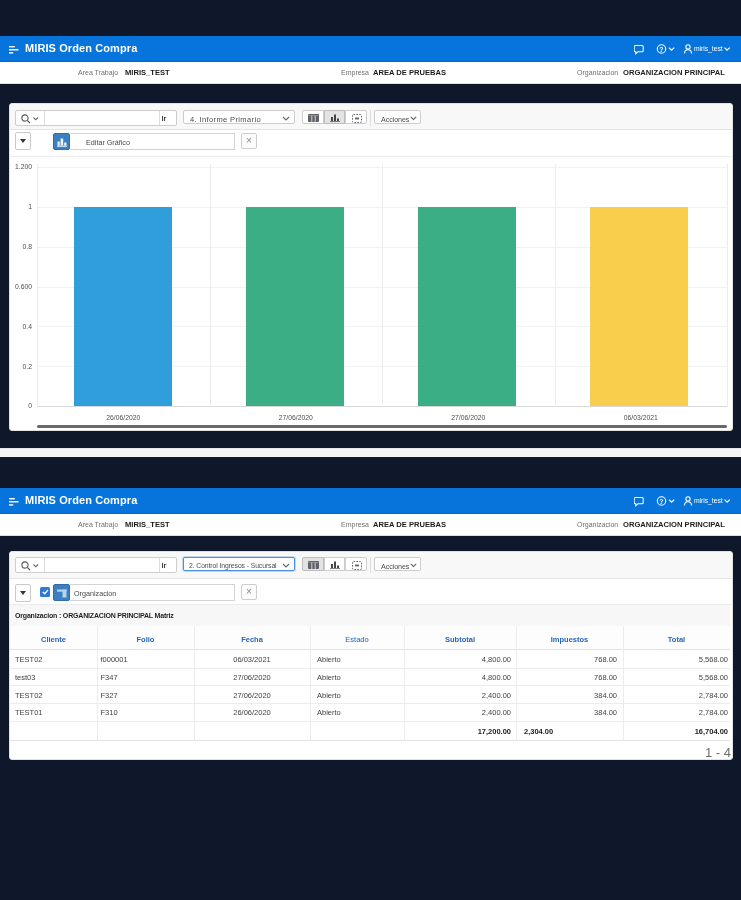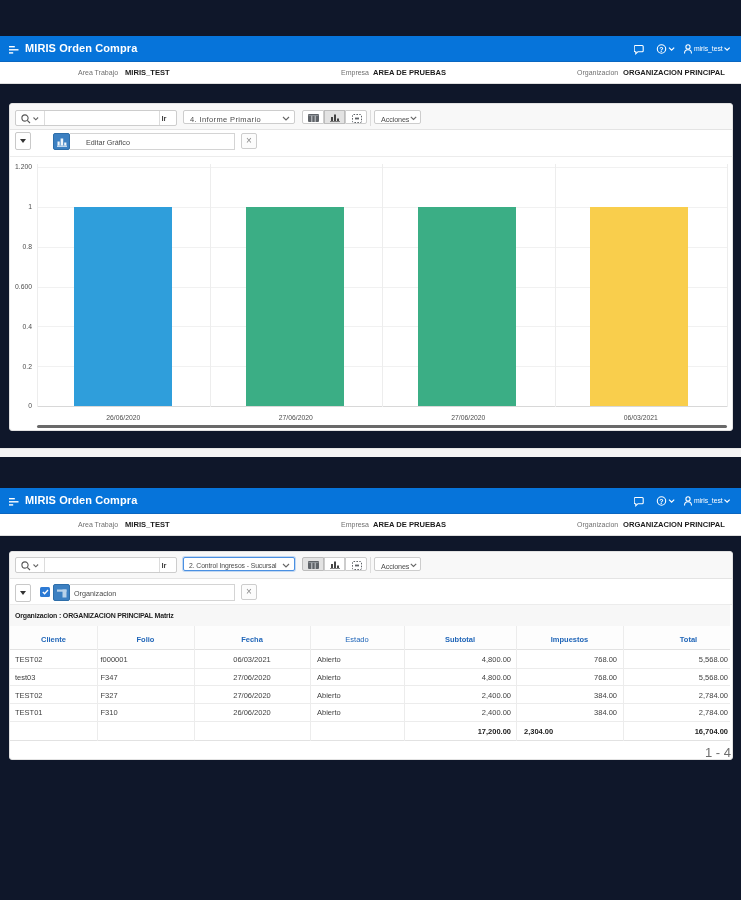--- a/index.html
+++ b/index.html
@@ -255,21 +255,21 @@
     </div>
 
     <div id="tbl" class="abs" style="left:0;top:74px;width:720px;font-size:7.5px;color:#3f3f3f;">
       <div class="abs" style="left:0;top:0;width:720px;height:24px;background:#fdfdfd;border-bottom:1px solid #e2e2e2;box-sizing:border-box;"></div>
       <div class="abs" style="left:0px;top:9px;width:87px;text-align:center;font-weight:bold;color:#2166b8;">Cliente</div>
       <div class="abs" style="left:87px;top:9px;width:97px;text-align:center;font-weight:bold;color:#2166b8;">Folio</div>
       <div class="abs" style="left:184px;top:9px;width:116px;text-align:center;font-weight:bold;color:#2166b8;">Fecha</div>
       <div class="abs" style="left:300px;top:9px;width:94px;text-align:center;font-weight:normal;color:#2166b8;">Estado</div>
       <div class="abs" style="left:394px;top:9px;width:112px;text-align:center;font-weight:bold;color:#2166b8;">Subtotal</div>
       <div class="abs" style="left:506px;top:9px;width:107px;text-align:center;font-weight:bold;color:#2166b8;">Impuestos</div>
-      <div class="abs" style="left:613px;top:9px;width:107px;text-align:center;font-weight:bold;color:#2166b8;padding-left:12px;">Total</div>
+      <div class="abs" style="left:613px;top:9px;width:107px;text-align:center;font-weight:bold;color:#2166b8;">Total</div>
       <div class="abs" style="left:0;top:41.7px;width:720px;height:1px;background:#ececec;"></div>
       <div class="abs" style="left:5px;top:29.3px;">TEST02</div>
       <div class="abs" style="left:90.5px;top:29.3px;">f000001</div>
       <div class="abs" style="left:184px;top:29.3px;width:116px;text-align:center;">06/03/2021</div>
       <div class="abs" style="left:307px;top:29.3px;">Abierto</div>
       <div class="abs" style="left:394px;top:29.3px;width:107px;text-align:right;">4,800.00</div>
       <div class="abs" style="left:506px;top:29.3px;width:101px;text-align:right;">768.00</div>
       <div class="abs" style="left:613px;top:29.3px;width:105px;text-align:right;">5,568.00</div>
       <div class="abs" style="left:0;top:59.4px;width:720px;height:1px;background:#ececec;"></div>
       <div class="abs" style="left:5px;top:47.0px;">test03</div>

